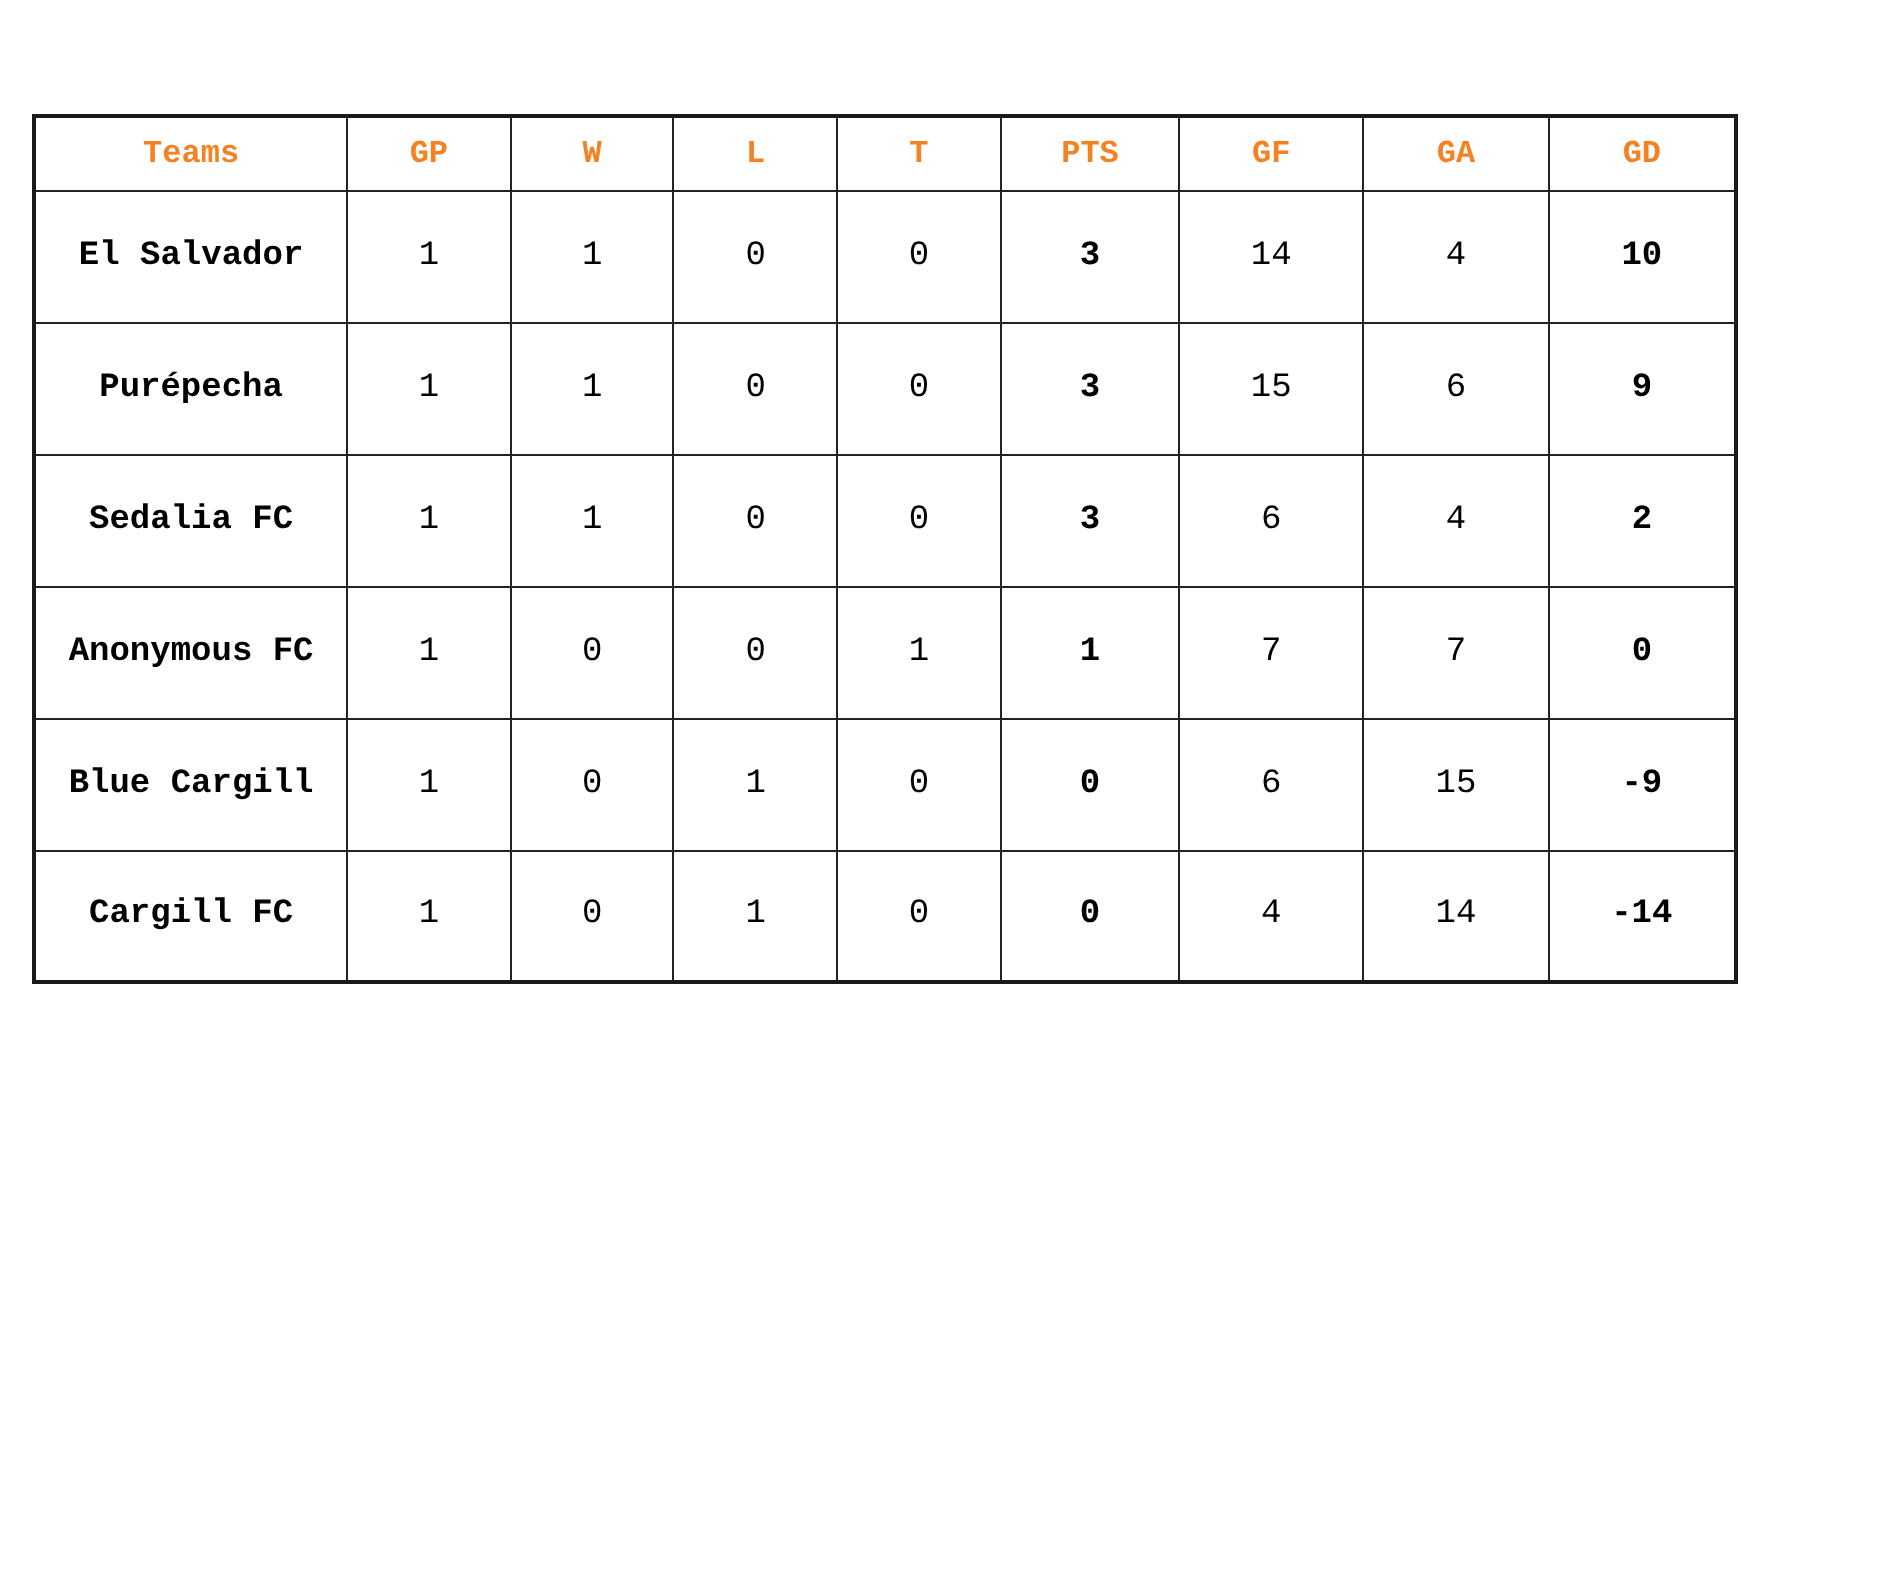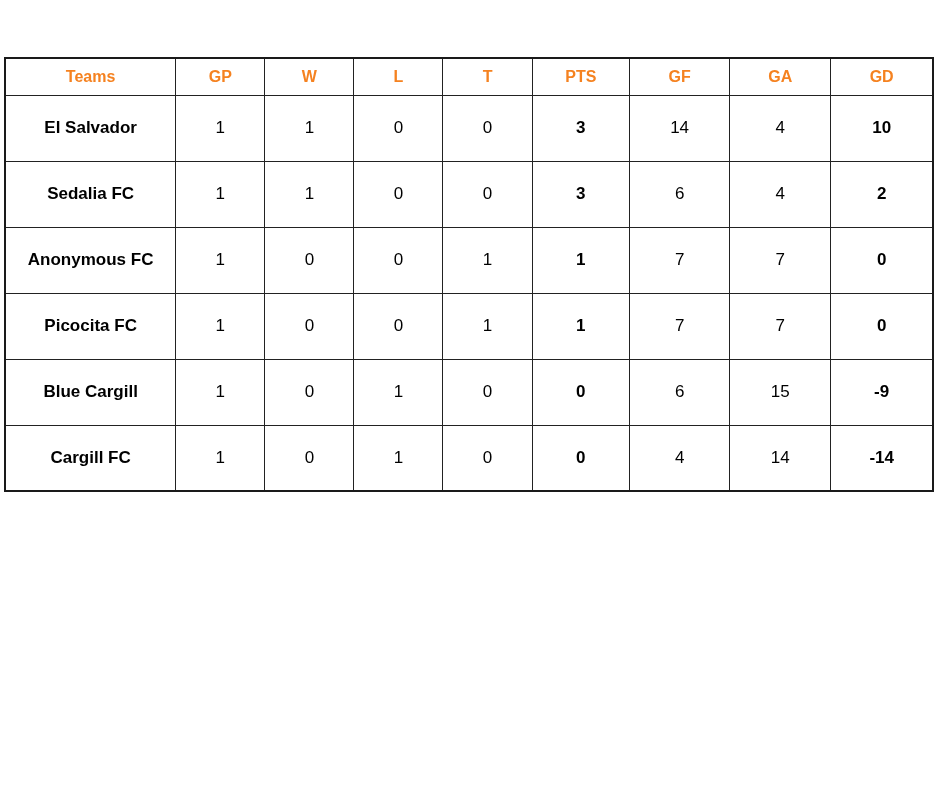--- a/index.html
+++ b/index.html
@@ -4,23 +4,24 @@
 <style>
   * { margin: 0; padding: 0; box-sizing: border-box; }
   html, body {
     width: 940px;
     height: 788px;
     background: #ffffff;
     font-family: "Liberation Sans", sans-serif;
   }
   .table-wrap {
     position: absolute;
-    left: 4px;
+    left: 16px;
     top: 57px;
-    width: 930px;
+    width: 853px;
+    font-family: Liberation Mono, monospace;
   }
   table.standings {
     width: 100%;
     border-collapse: collapse;
     table-layout: fixed;
     background: #ffffff;
     border: 2px solid #1a1a1a;
   }
   table.standings col.col-teams { width: 18.4%; }
   table.standings col.col-stat  { width: 9.6%; }
@@ -84,43 +85,43 @@
           <td>1</td>
           <td>1</td>
           <td>0</td>
           <td>0</td>
           <td class="bold">3</td>
           <td>14</td>
           <td>4</td>
           <td class="bold">10</td>
         </tr>
         <tr>
+          <td class="bold">Purépecha</td>
+          <td>1</td>
+          <td>1</td>
+          <td>0</td>
+          <td>0</td>
+          <td class="bold">3</td>
+          <td>15</td>
+          <td>6</td>
+          <td class="bold">9</td>
+        </tr>
+        <tr>
           <td class="bold">Sedalia FC</td>
           <td>1</td>
           <td>1</td>
           <td>0</td>
           <td>0</td>
           <td class="bold">3</td>
           <td>6</td>
           <td>4</td>
           <td class="bold">2</td>
         </tr>
         <tr>
           <td class="bold">Anonymous FC</td>
-          <td>1</td>
-          <td>0</td>
-          <td>0</td>
-          <td>1</td>
-          <td class="bold">1</td>
-          <td>7</td>
-          <td>7</td>
-          <td class="bold">0</td>
-        </tr>
-        <tr>
-          <td class="bold">Picocita FC</td>
           <td>1</td>
           <td>0</td>
           <td>0</td>
           <td>1</td>
           <td class="bold">1</td>
           <td>7</td>
           <td>7</td>
           <td class="bold">0</td>
         </tr>
         <tr>

